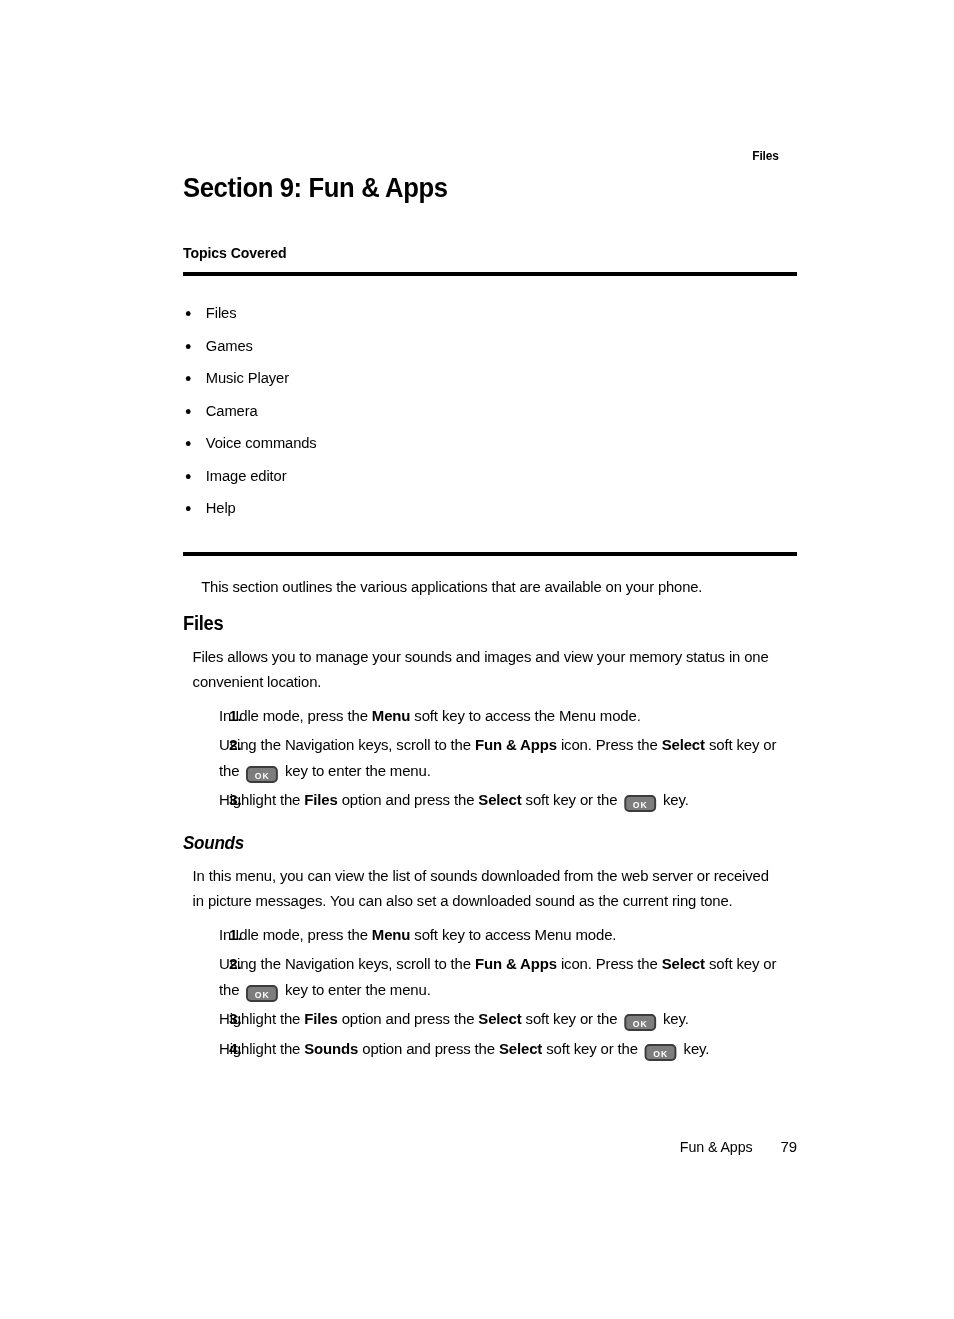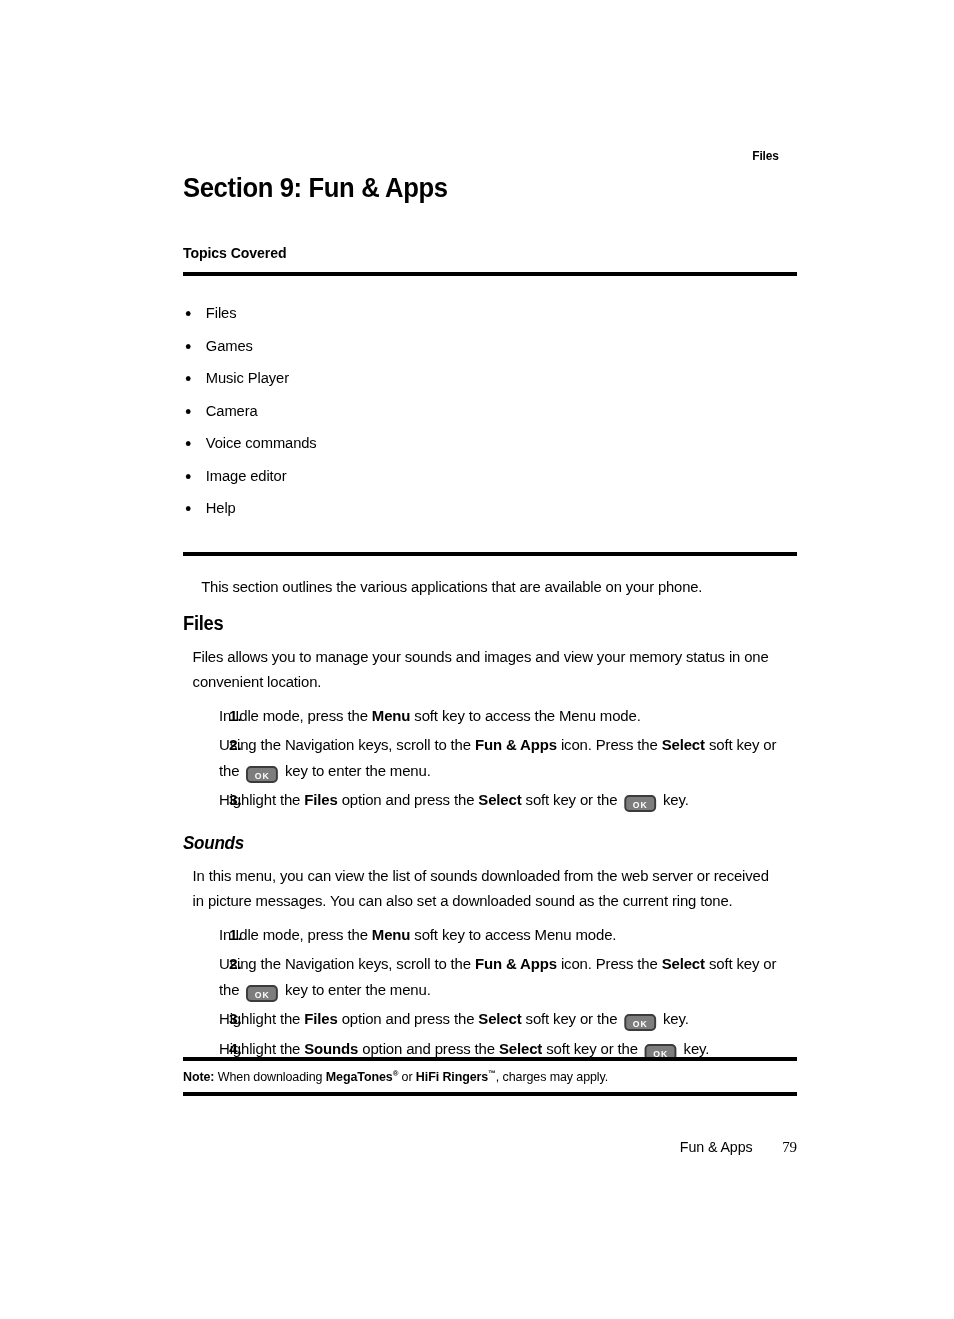--- a/index.html
+++ b/index.html
@@ -218,21 +218,20 @@
   .footer .chapter {
     transform: scaleX(0.95);
     display: inline-block;
     transform-origin: right center;
   }
   .footer .pageno {
     display: inline-block;
     margin-left: 22px;
     min-width: 22px;
     text-align: right;
-    font-family: Liberation Serif, serif;
   }
 </style>
 </head>
 <body>
 
 <div class="page">
 
   <div class="running-head">Files</div>
 
   <div class="content">
@@ -289,23 +288,18 @@
           <span class="txt"><span>Highlight the </span><b>Files</b><span> option and press the </span><b>Select</b><span> soft key or the </span><span class="okkey">OK</span><span> key.</span></span>
         </li>
         <li>
           <span class="num">4.</span>
           <span class="txt"><span>Highlight the </span><b>Sounds</b><span> option and press the </span><b>Select</b><span> soft key or the </span><span class="okkey">OK</span><span> key.</span></span>
         </li>
       </ol>
 
   </div>
 
-  <div class="note-block">
-    <div class="note-rule-top"></div>
-    <div class="note-text" id="note-text"><b>Note:</b><span> When downloading </span><b>MegaTones</b><sup style="font-weight: bold;">®</sup><span> or </span><b>HiFi Ringers</b><sup style="font-weight: bold;">™</sup><span>, charges may apply.</span></div>
-    <div class="note-rule-bottom"></div>
-  </div>
 
   <div class="footer">
     <span class="chapter">Fun &amp; Apps</span><span class="pageno">79</span>
   </div>
 
 </div>
 
 </body></html>

